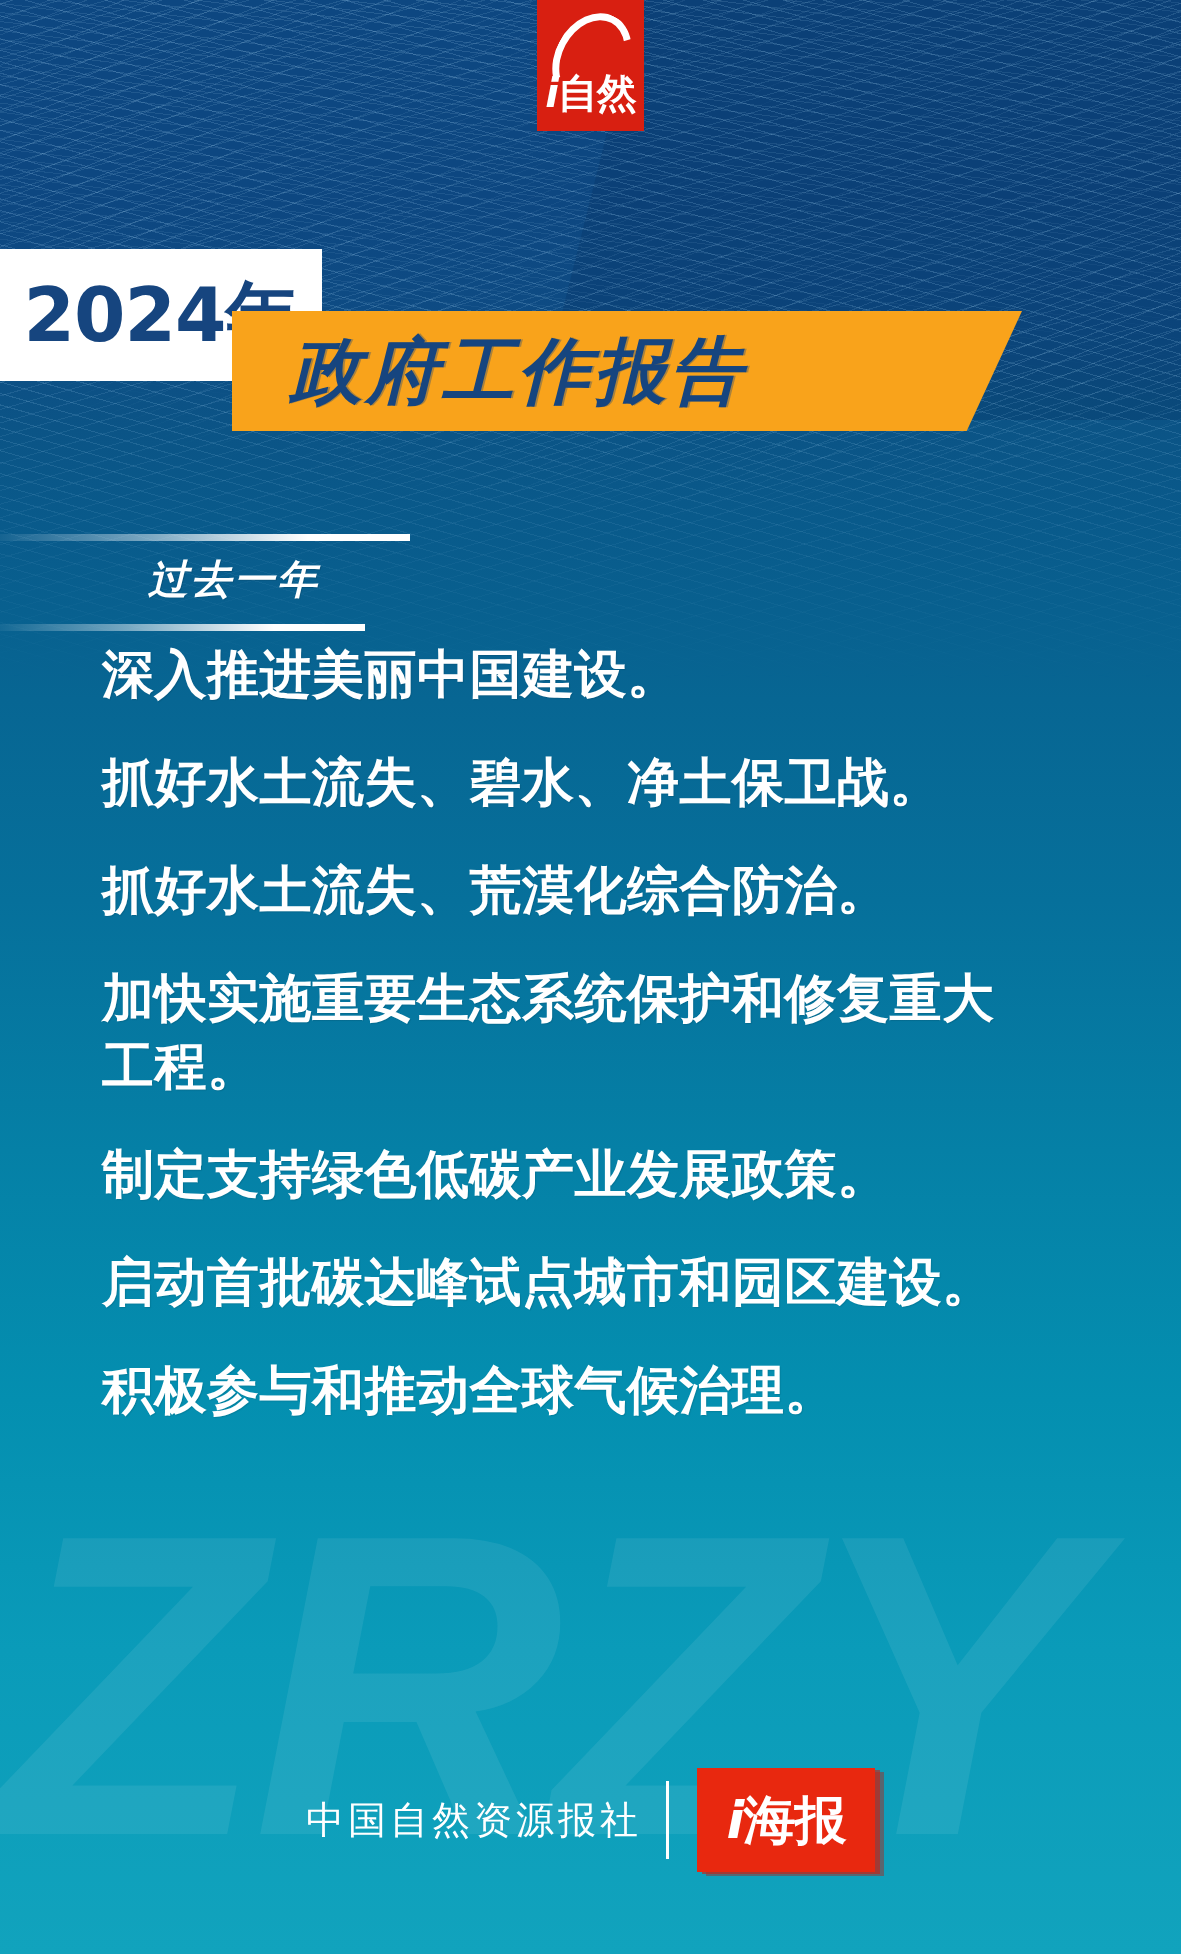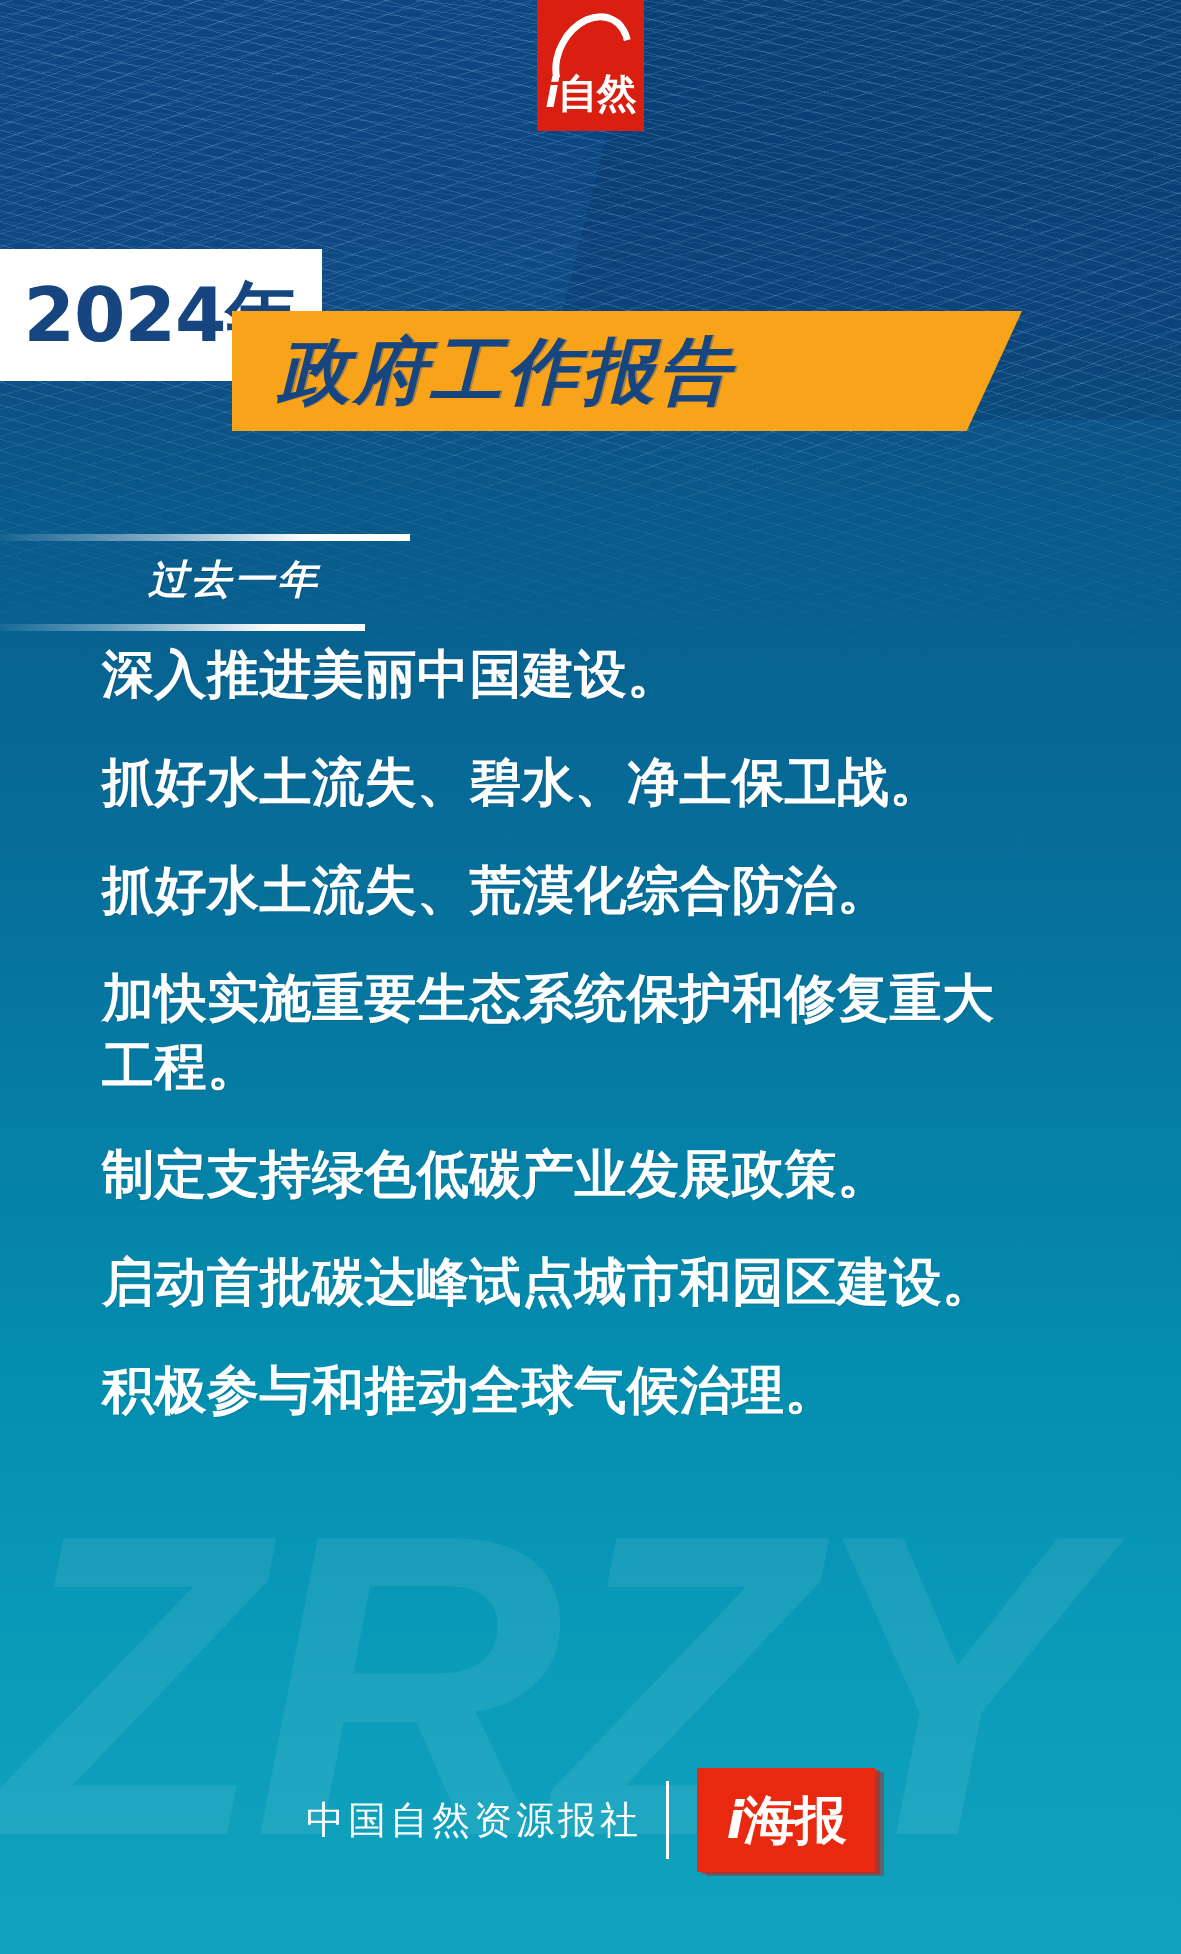--- a/index.html
+++ b/index.html
@@ -140,21 +140,21 @@
   
   .banner {
     position:absolute;
     left:232px; top:311px;
     width:790px; height:120px;
     background:#f9a31b;
     clip-path:polygon(0 0, 100% 0, 93% 100%, 0 100%);
   }
   .banner-text {
     position:absolute;
-    left:278px; top:315px;
+    left:290px; top:315px;
     width:700px; height:112px;
     display:flex;
     align-items:center;
   }
   .banner-text span {
     color:#16457f;
     font-size:72px;
     line-height:72px;
     font-weight:bold;
     font-style:italic;

